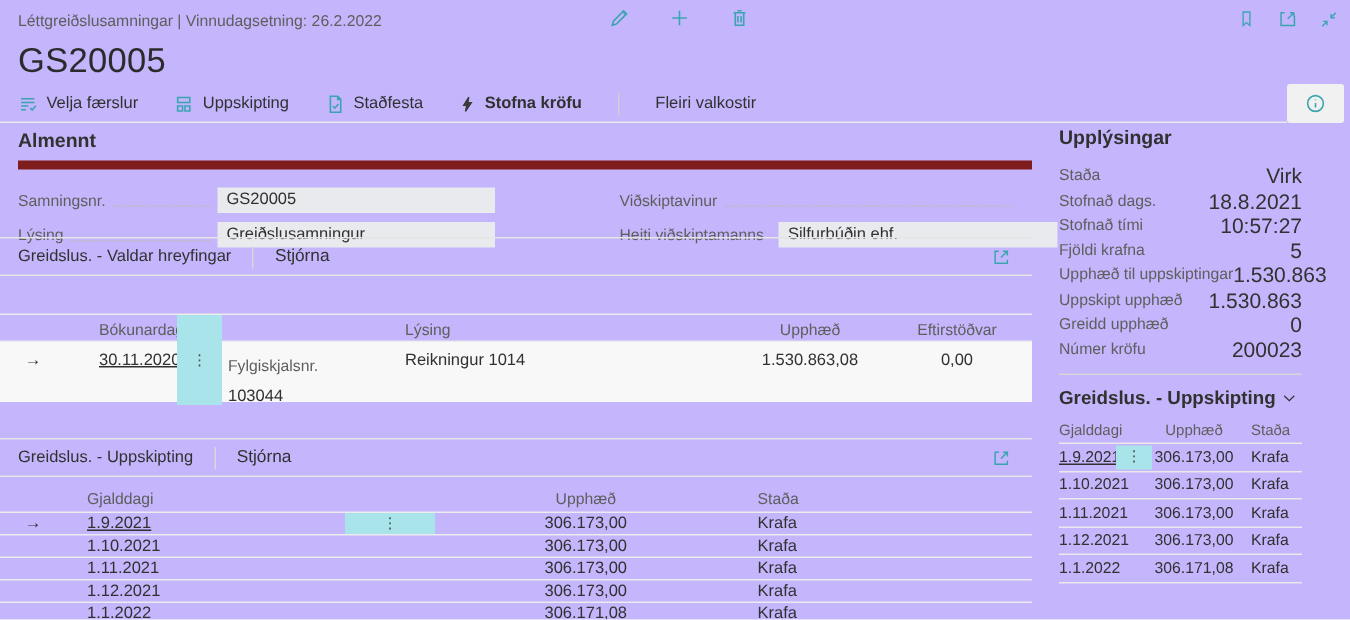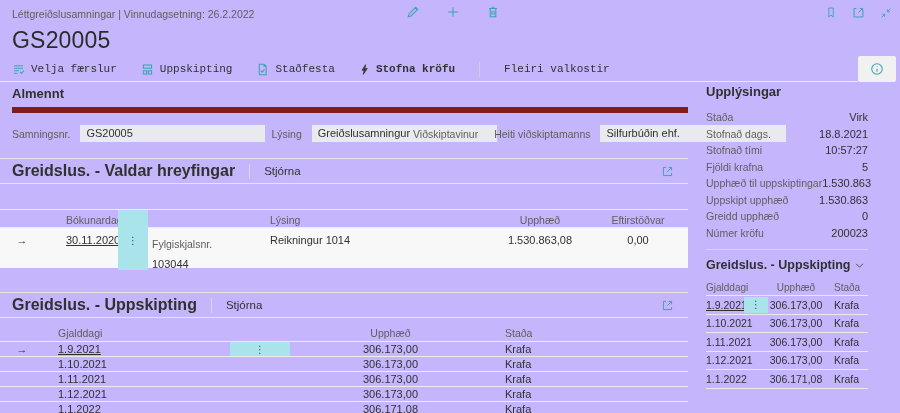--- a/index.html
+++ b/index.html
@@ -22,52 +22,52 @@
   .tb-center{position:absolute;left:406px;top:5px;display:flex;gap:26px;}
   .tb-right{position:absolute;right:8px;top:6px;display:flex;gap:15px;}
   .icon-btn{background:none;border:none;padding:0;color:var(--accent);cursor:pointer;line-height:0;}
   .icon-btn svg{stroke:currentColor;fill:none;stroke-width:1.2;}
 
   
   .title{position:absolute;left:12px;top:27px;font-size:23px;font-weight:400;color:#2b2b2b;letter-spacing:.2px;}
 
   
   .toolbar{position:absolute;top:57px;left:0;width:858px;height:25px;border-bottom:1px solid #eaeaea;
-           display:flex;align-items:center;padding-left:12px;gap:24px;font-family:Liberation Mono, monospace;}
+           display:flex;align-items:center;padding-left:12px;gap:24px;}
   .tb-item{display:flex;align-items:center;gap:6px;background:none;border:none;font-family:inherit;
            font-size:11px;color:var(--text);cursor:pointer;white-space:nowrap;padding:0;}
   .tb-item svg{stroke:var(--accent);fill:none;stroke-width:1.3;}
   .tb-item.bold{font-weight:700;}
   .tb-item.bold svg{stroke:#3a3a38;fill:#3a3a38;}
   .tb-divider{width:1px;height:15px;background:#d0d0d0;}
   .info-btn{position:absolute;right:4px;top:56px;width:38px;height:26px;background:#f1f1f1;border:none;
             display:flex;align-items:center;justify-content:center;color:var(--accent);cursor:pointer;border-radius:2px;}
   .info-btn svg{stroke:currentColor;fill:none;stroke-width:1.2;}
 
   
   .almennt{position:absolute;top:86px;left:12px;width:676px;}
   .sec-heading{font-size:13px;font-weight:700;color:var(--text);padding-bottom:6px;border-bottom:6px solid #7f1d1d;cursor:pointer;}
   .fields{display:flex;margin-top:12px;}
-  .fcol{display:flex;flex-direction:row;gap:6px;}
+  .fcol{display:flex;flex-direction:column;gap:6px;}
   .fcol.left{width:318px;margin-right:83px;}
   .fcol.right{width:265px;}
   .field{display:flex;align-items:center;height:17px;}
   .flabel{font-size:10.5px;color:var(--muted);white-space:nowrap;}
   .leader{flex:1;height:9px;border-bottom:1px dotted #bdbbb9;margin:0 5px;}
   .fbox{width:185px;flex:0 0 185px;background:var(--fieldbg);height:17px;line-height:17px;
         font-size:11px;color:var(--text);padding:0 6px;white-space:nowrap;overflow:hidden;cursor:text;}
   .fcol.right .fbox{width:186px;flex:0 0 186px;}
 
   
   .card{position:absolute;left:0;width:688px;}
   .card.t1{top:158px;}
   .card.t2{top:292px;}
   .card-head{height:26px;border-top:1px solid var(--border);border-bottom:1px solid var(--border);
              display:flex;align-items:center;padding-left:12px;position:relative;}
-  .card-title{font-size:16px;font-weight:700;color:var(--text);cursor:pointer;white-space:nowrap;}
+  .card-title{font-size:11px;font-weight:400;color:var(--text);cursor:pointer;white-space:nowrap;}
   .card-sep{width:1px;height:15px;background:#d8d8d8;margin:0 14px;}
   .manage{background:none;border:none;font-family:inherit;font-size:11.5px;color:var(--text);cursor:pointer;padding:0;}
   .expand-btn{position:absolute;right:14px;top:6px;background:none;border:none;color:var(--accent);cursor:pointer;line-height:0;padding:0;}
   .expand-btn svg{stroke:currentColor;fill:none;stroke-width:1.2;}
 
   .grid{display:grid;align-items:center;padding-right:12px;}
   .t1 .grid{grid-template-columns:44px 74px 30px 122px 1fr 120px 76px;}
   .t1 .grid.head{grid-template-columns:44px 104px 122px 1fr 120px 76px;}
   .t2 .grid{grid-template-columns:44px 186px 60px 201px 14px 1fr;}
   .h{font-size:10.5px;color:var(--muted);white-space:nowrap;}
@@ -85,21 +85,21 @@
   .menu-cell{background:var(--highlight);height:100%;display:flex;align-items:center;justify-content:center;
              font-size:10px;color:#4a4a4a;cursor:pointer;}
   .empty-band{height:40px;background:#f8f8f8;}
 
   
   .factbox{position:absolute;left:706px;top:84px;width:162px;}
   .fb-heading{font-size:13px;font-weight:700;color:var(--text);}
   .fb-rows{margin-top:10px;display:flex;flex-direction:column;}
   .fb-row{display:flex;justify-content:space-between;align-items:center;height:16.5px;}
   .fb-label{font-size:10.5px;color:var(--muted);white-space:nowrap;cursor:pointer;}
-  .fb-value{font-size:11px;color:var(--text);white-space:nowrap;}
+  .fb-value{font-size:14px;color:var(--text);white-space:nowrap;}
   .fb-divider{border-top:1px solid #d6d6d6;margin-top:8px;}
   .fb-subhead{margin-top:8px;display:flex;align-items:center;gap:5px;font-size:12.5px;font-weight:700;cursor:pointer;}
   .fb-subhead svg{stroke:var(--text);fill:none;stroke-width:1.4;}
   .mini{display:grid;grid-template-columns:38px 24px 56px 10px 1fr;align-items:center;}
   .mini.head{height:16px;border-bottom:1px solid #e9e9e9;margin-top:8px;}
   .mini.head .h{font-size:10px;}
   .mini.row{height:18.5px;border-bottom:1px solid #e9e9e9;font-size:10.5px;cursor:pointer;}
   .mini .menu-cell{height:16px;}
 </style>
 </head>

